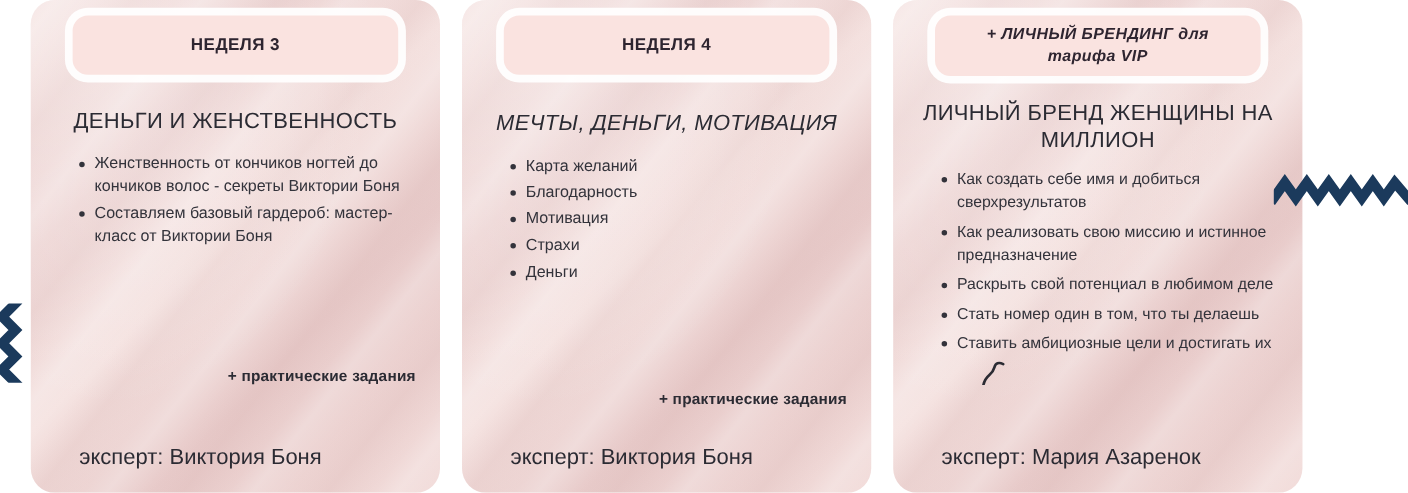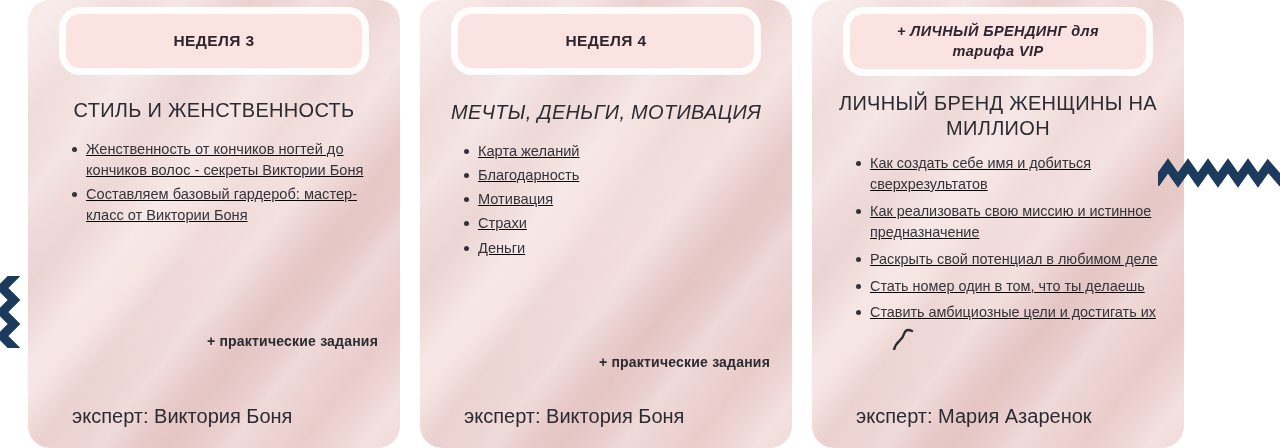--- a/index.html
+++ b/index.html
@@ -100,21 +100,20 @@
     color: #2b2b33;
     line-height: 1.25;
     letter-spacing: 0.3px;
     padding: 0 4px;
   }
 
   .bullets {
     margin: 16px 0 0 0;
     padding: 0 0 0 22px;
     list-style: none;
-    text-decoration: underline;
   }
   .bullets li {
     position: relative;
     font-size: 14.6px;
     color: #33333b;
     line-height: 1.45;
     margin-bottom: 3px;
     padding-left: 14px;
   }
   .bullets li::before {
@@ -184,21 +183,21 @@
 </head>
 <body>
 
 <div class="page">
 
   <div class="card card-3">
     <div class="card-inner">
       <div class="badge">
         <div class="badge-text">НЕДЕЛЯ 3</div>
       </div>
-      <div class="title">СТИЛЬ И ЖЕНСТВЕННОСТЬ</div>
+      <div class="title">ДЕНЬГИ И ЖЕНСТВЕННОСТЬ</div>
       <ul class="bullets">
         <li>Женственность от кончиков ногтей до кончиков волос - секреты Виктории Боня</li>
         <li>Составляем базовый гардероб: мастер-класс от Виктории Боня</li>
       </ul>
       <div class="spacer"></div>
       <div class="practice">+ практические задания</div>
       <div class="expert">эксперт: Виктория Боня</div>
     </div>
   </div>
 

